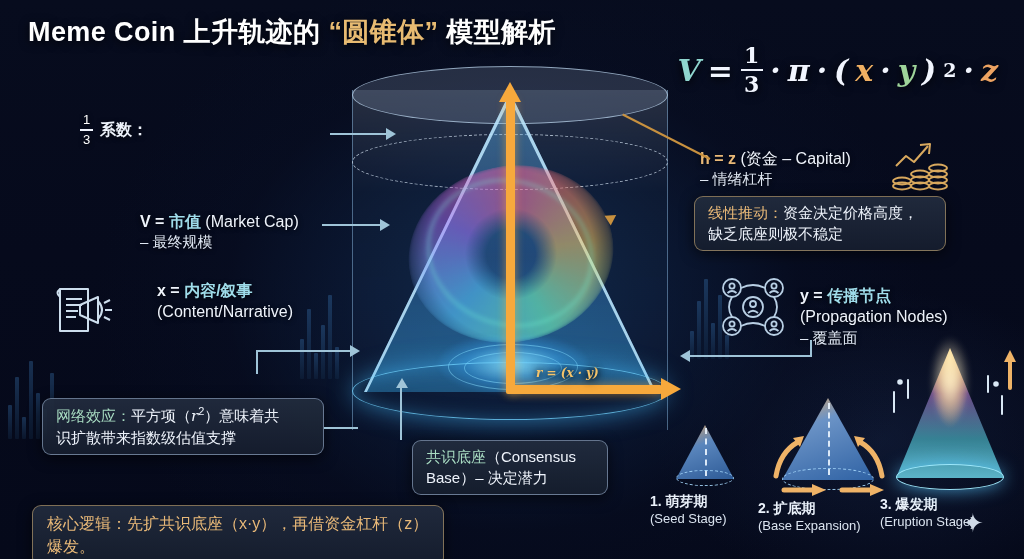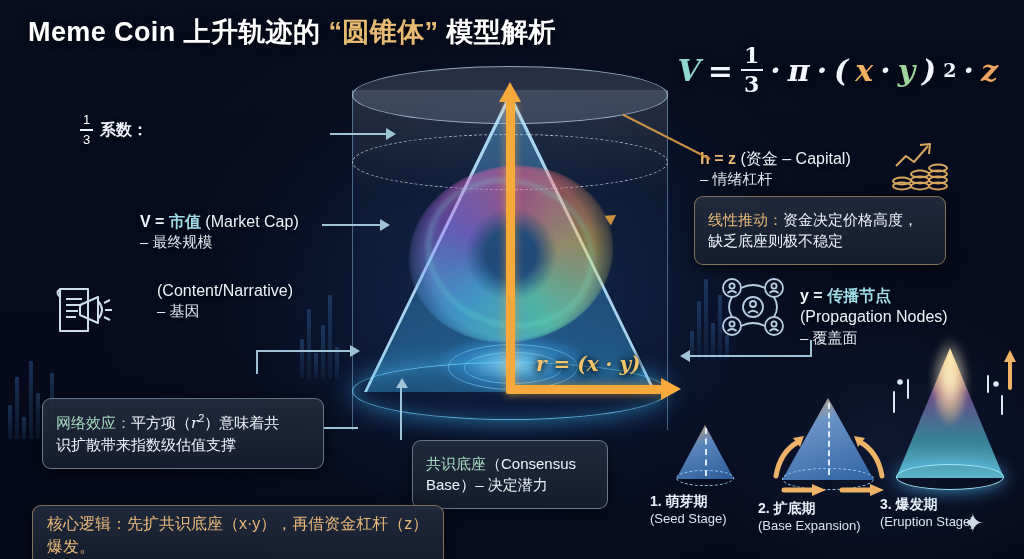--- a/index.html
+++ b/index.html
@@ -122,38 +122,38 @@
     position: absolute; left: 180px; top: 323px; width: 152px; height: 9px;
     background: #f7a93c; border-radius: 2px;
     box-shadow: 0 0 10px rgba(247,169,60,.6);
   }
   .axis-h::after {
     content: ""; position: absolute; right: -19px; top: -7px;
     border-top: 11.5px solid transparent; border-bottom: 11.5px solid transparent;
     border-left: 20px solid #f7a93c;
   }
   .r-label {
-    position: absolute; left: 206px; top: 290px;
+    position: absolute; left: 206px; top: 304px;
     font-family: "DejaVu Serif", "Liberation Serif", serif;
-    font-style: italic; font-weight: bold; font-size: 20px; color: #f4c36a;
+    font-style: italic; font-weight: bold; font-size: 12px; color: #f4c36a;
     text-shadow: 0 1px 6px #000, 0 0 12px rgba(0,0,0,.9); white-space: nowrap;
   }
 
   
   .ann { position: absolute; color: #eef3fb; line-height: 1.34; white-space: nowrap;
          text-shadow: 0 1px 5px rgba(0,0,0,.85); }
   .ann .hd { font-weight: bold; }
   .ann .sub { font-size: 15px; color: #dfe7f3; }
   .cyan { color: #9fdcea; }
   .gold-t { color: #e9b978; }
   .green-t { color: #a8dcc2; }
 
   
   .panel {
-    position: absolute; border-radius: 9px; padding: 12px 13px;
+    position: absolute; border-radius: 9px; padding: 5px 13px;
     background: linear-gradient(180deg, rgba(34,44,62,.93), rgba(22,30,46,.93));
     border: 1px solid rgba(165,190,220,.55);
     color: #eef3fb; line-height: 1.42;
     box-shadow: 0 3px 14px rgba(0,0,0,.6);
   }
   .panel.gold-panel { border-color: rgba(215,180,120,.55); }
 
   
   .line { position: absolute; background: #9fc4d8; }
   .arrow-r { position: absolute; width: 0; height: 0;
@@ -290,22 +290,24 @@
       <line x1="14" y1="24" x2="30" y2="24"></line>
     <line x1="14" y1="30" x2="26" y2="30"></line>
       <line x1="14" y1="36" x2="24" y2="36"></line>
     <path d="M28 24 l18 -8 v26 l-18 -8 z" stroke-linejoin="round"></path>
     <path d="M46 20 q8 9 0 18"></path>
     <line x1="52" y1="22" x2="58" y2="19"></line>
       <line x1="53" y1="29" x2="60" y2="29"></line>
       <line x1="52" y1="36" x2="58" y2="39"></line>
   </svg>
   <div class="ann" style="left:157px; top:280px; font-size:16px;">
+    <div>
+      <span class="hd">x = </span><span class="hd cyan">内容/叙事</span>
+    </div>
     <div>(Content/Narrative)</div>
-    <div class="sub">– 基因</div>
   </div>
 
   <div class="panel" style="left:42px; top:398px; width:282px; font-size:15px;">
     <div>
       <span class="hd green-t">网络效应：</span><span>平方项（</span><i style="font-family:'DejaVu Serif',serif;">r</i><span class="sup" style="font-size:11px;">2</span><span>）意味着共</span>
     </div>
     <div>识扩散带来指数级估值支撑</div>
   </div>
   <div class="line" style="left:324px; top:427px; width:34px; height:1.6px;"></div>
   <div class="line" style="left:256px; top:356px; width:1.6px; height:0px;"></div>

